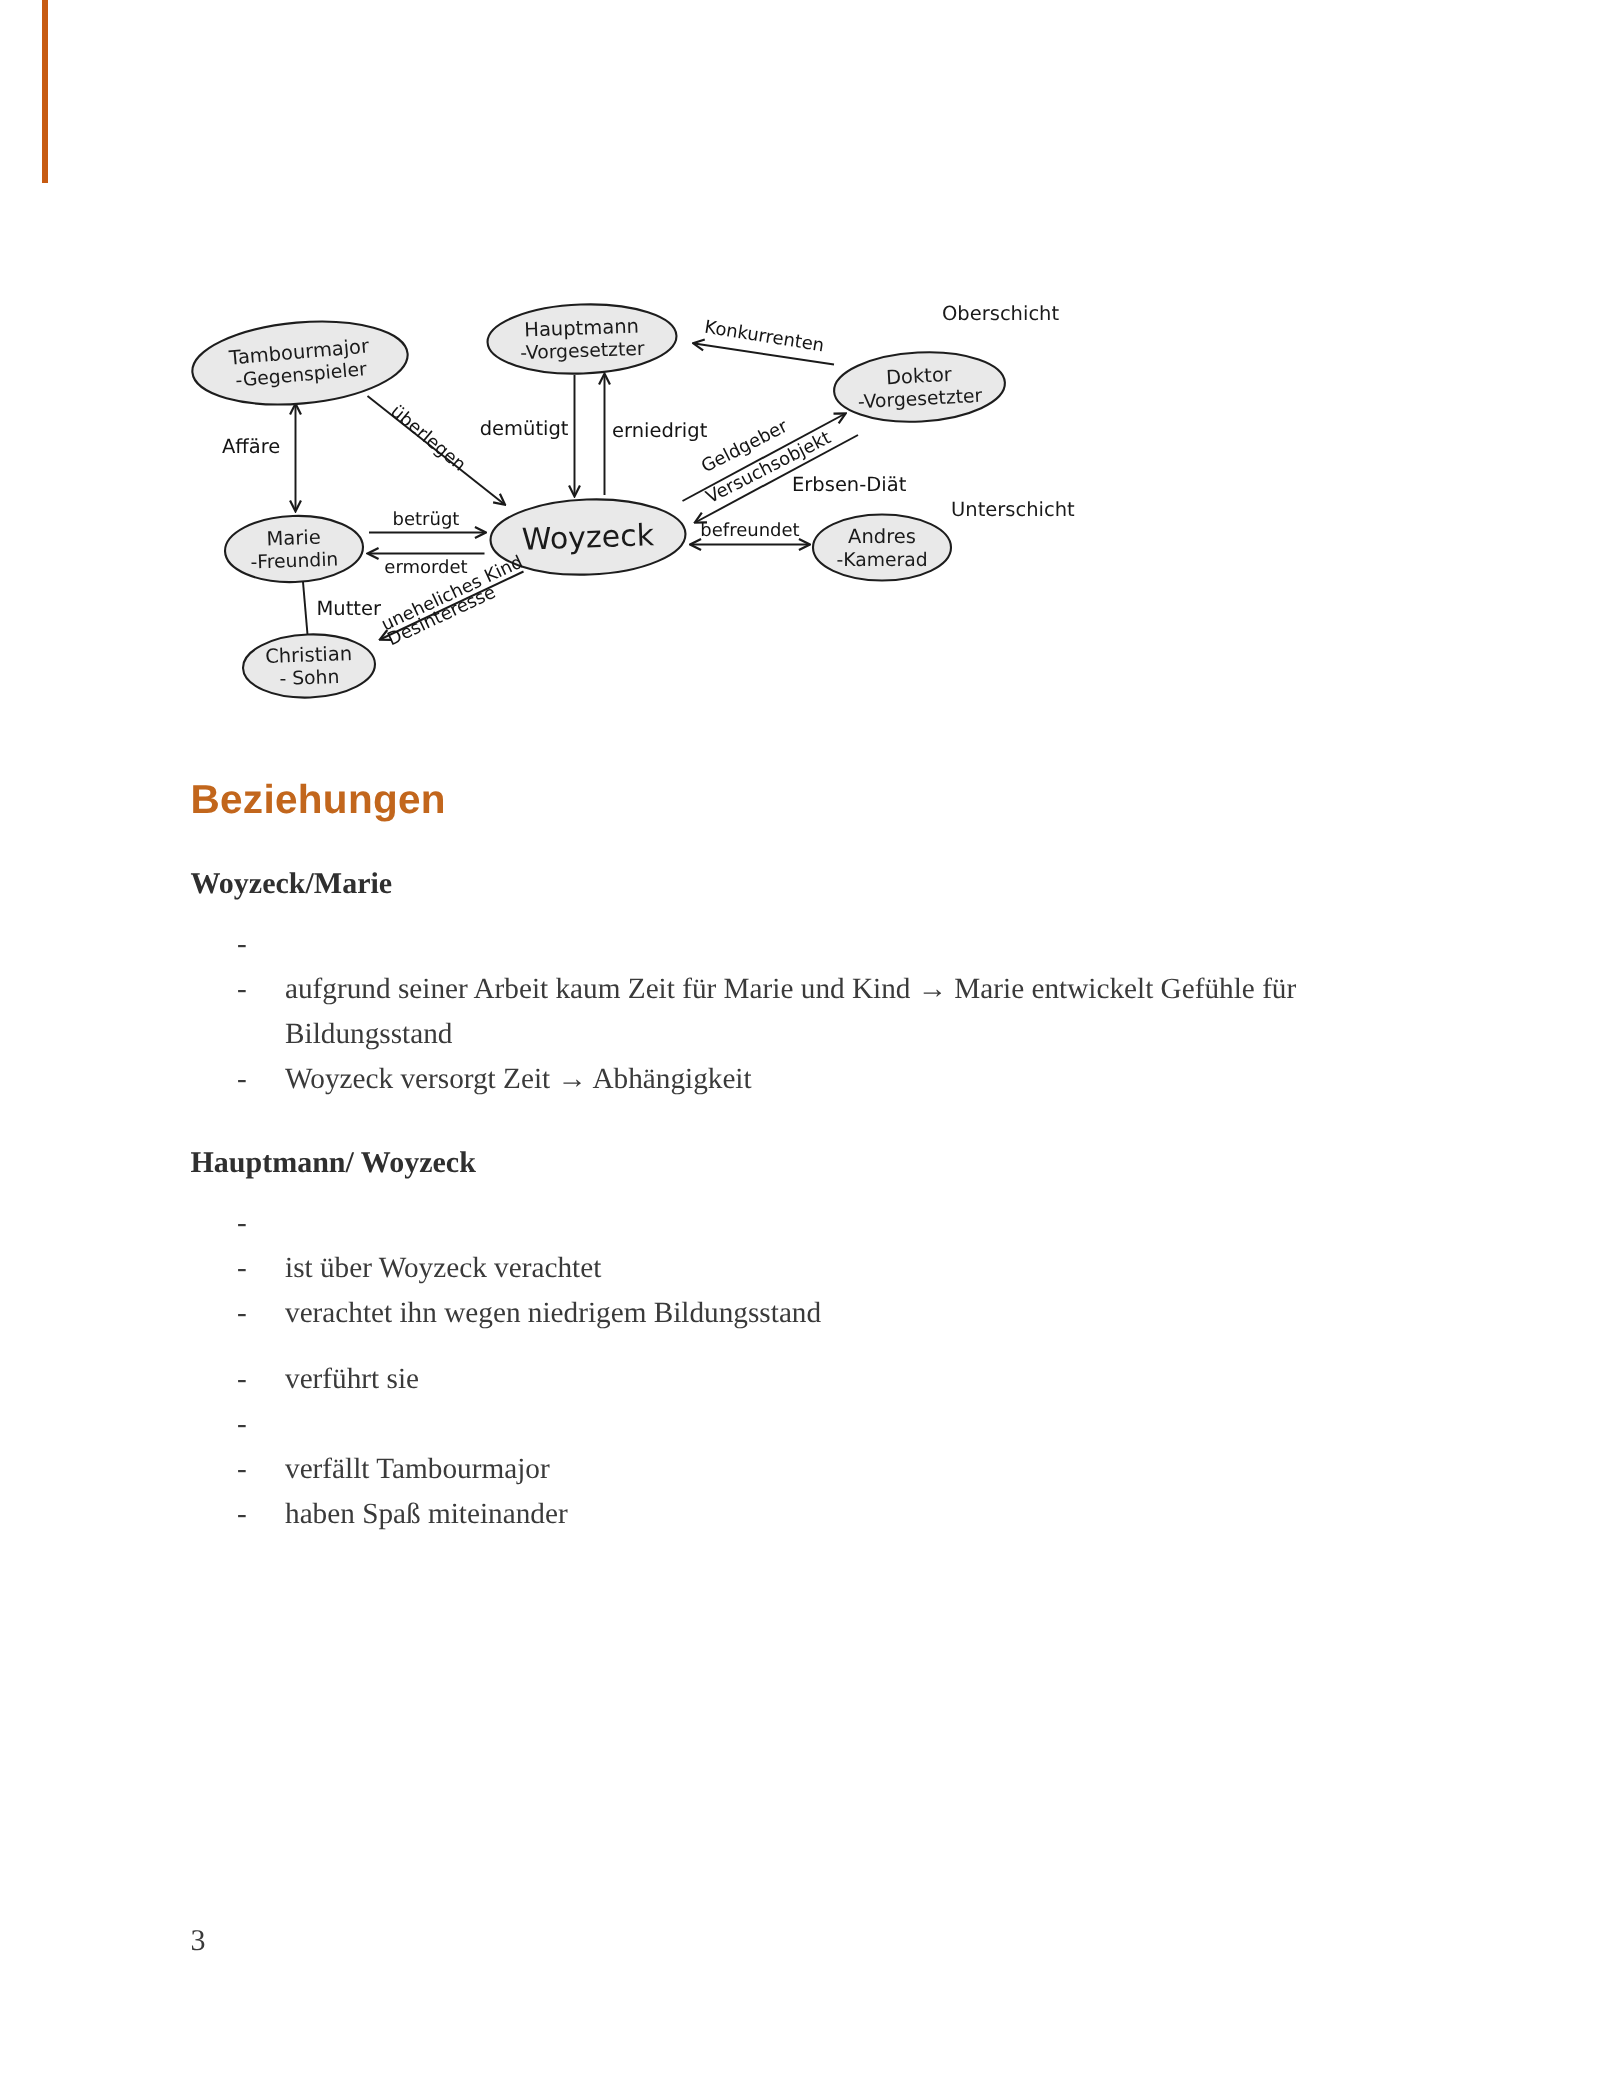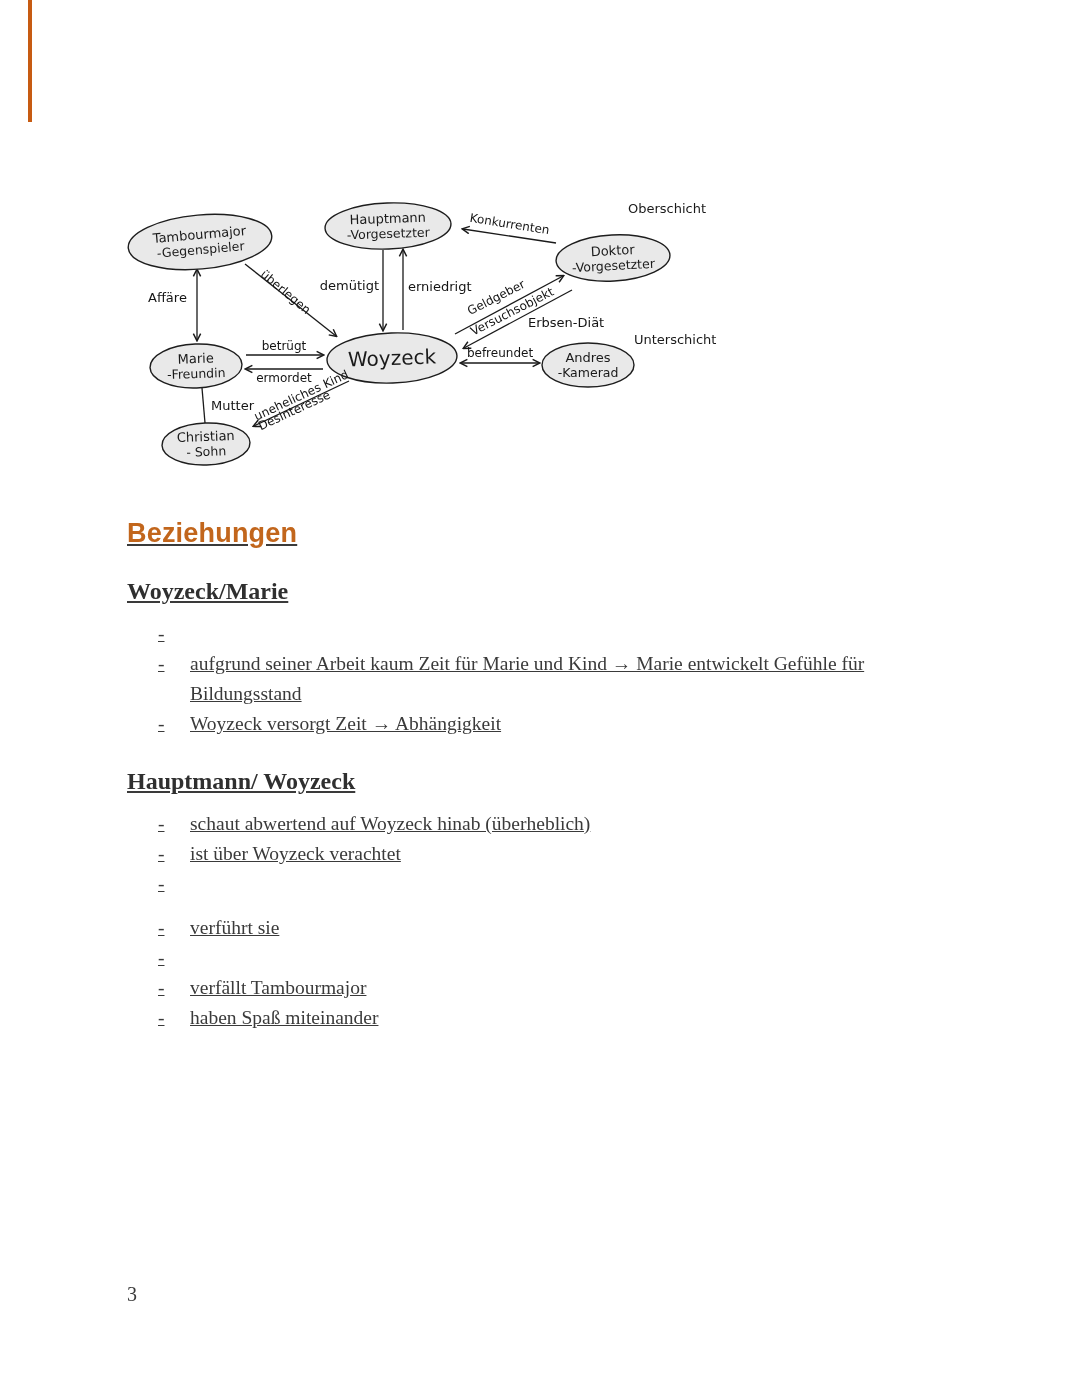--- a/index.html
+++ b/index.html
@@ -21,32 +21,32 @@
     fill:#1a1a1a;
     text-anchor:middle;
   }
   svg .node-ellipse { fill:#e9e9e9; stroke:#1d1d1d; stroke-width:1.4; }
   svg .edges line { stroke:#1a1a1a; stroke-width:1.3; fill:none; }
   svg .ntext  { font-size:13px; }
   svg .ntext2 { font-size:12.5px; }
   svg .wtext  { font-size:20px; }
   svg .etext  { font-size:12px; fill:#141414; }
   svg .ctext  { font-size:13px; }
-  .content { padding-left:127px; padding-right:116px;text-decoration:underline; }
+  .content { padding-left:127px; padding-right:116px; }
   .heading {
     font-family:"Liberation Sans", sans-serif;
     color:#c2661c;
     font-size:27px;
     font-weight:700;
     letter-spacing:0.2px;
     margin-top:18px;
   }
   .section-title {
     font-family:"Liberation Serif", serif;
-    font-size:24px;
+    font-size:20px;
     font-weight:700;
     color:#2f2f2f;
     margin-top:29px;
   }
   .list { margin-top:14px; }
   .li { display:flex; font-size:19.5px; line-height:30px; color:#3a3a3a; }
   .dash { flex:none; margin-left:31px; width:32px; }
   .li-text { max-width:760px; }
   .page-number {
     position:absolute; left:127px; top:1283px;
@@ -160,28 +160,28 @@
     <div class="li">
       <span class="dash">-</span>
       <span class="li-text">Woyzeck versorgt Zeit → Abhängigkeit</span>
     </div>
   </div>
 
   <h3 class="section-title">Hauptmann/ Woyzeck</h3>
   <div class="list">
     <div class="li">
       <span class="dash">-</span>
-      <span class="li-text">schaut abwertend auf Woyzeck hinab (überheblich)</span>
     </div>
     <div class="li">
       <span class="dash">-</span>
       <span class="li-text">ist über Woyzeck verachtet</span>
     </div>
     <div class="li">
       <span class="dash">-</span>
+      <span class="li-text">verachtet ihn wegen niedrigem Bildungsstand</span>
     </div>
   </div>
 
   <div class="list">
     <div class="li">
       <span class="dash">-</span>
       <span class="li-text">verführt sie</span>
     </div>
     <div class="li">
       <span class="dash">-</span>

